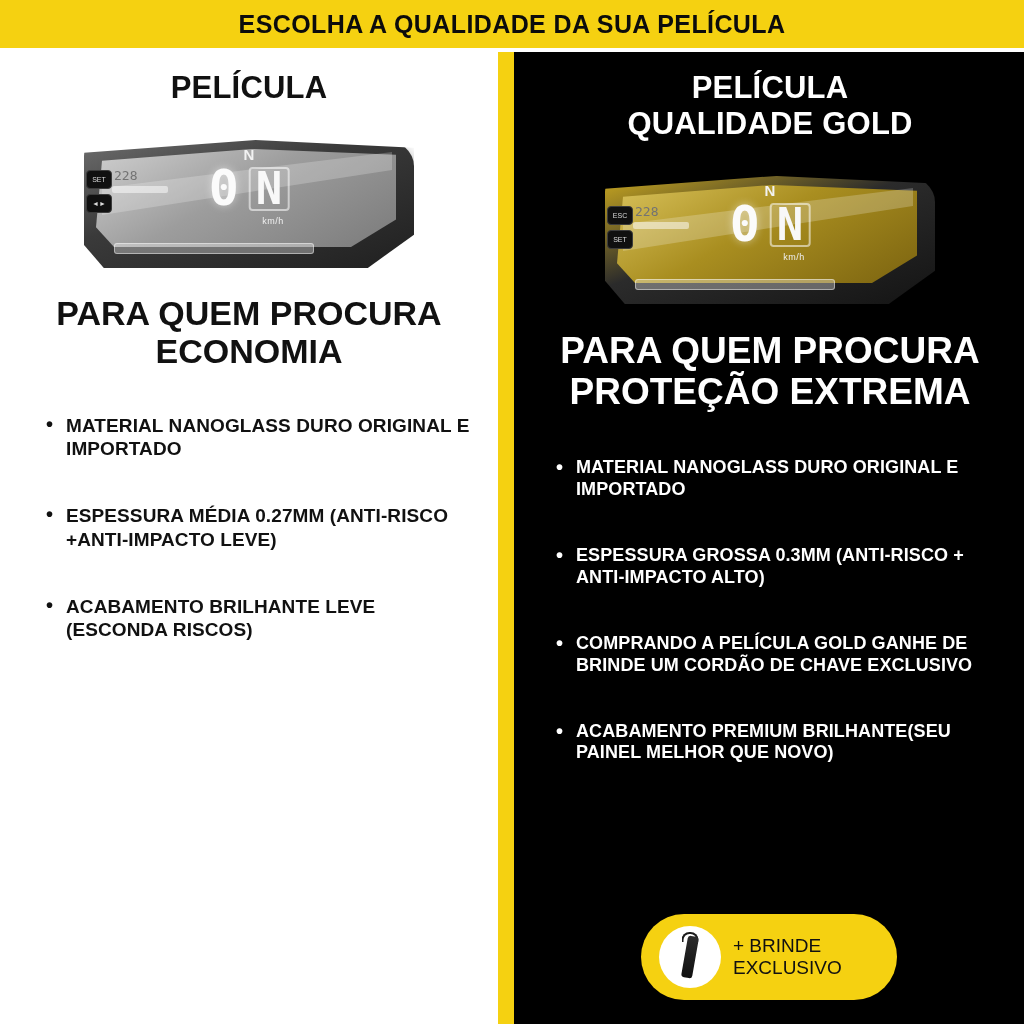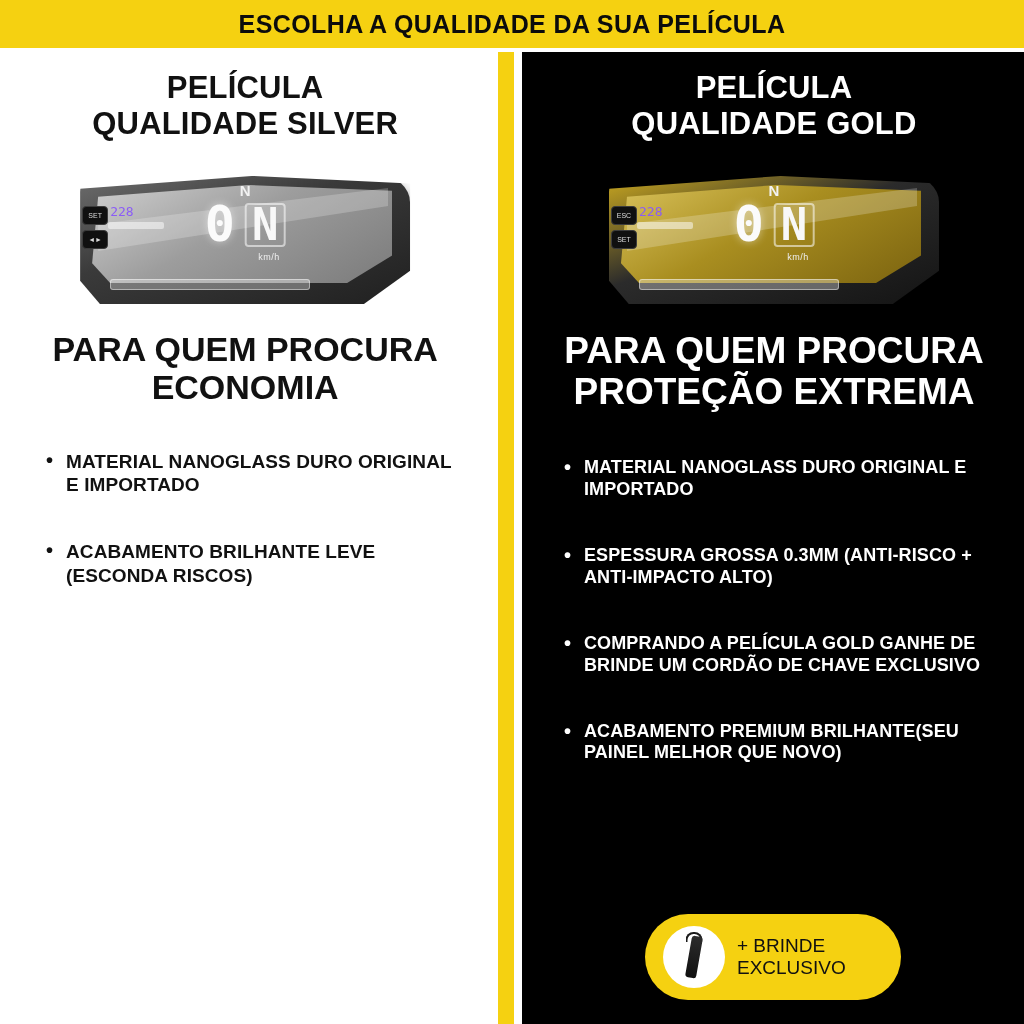--- a/index.html
+++ b/index.html
@@ -40,21 +40,20 @@
     white-space: nowrap;
   }
 
   
   .columns {
     position: absolute;
     left: 0; top: 52px;
     width: 1024px;
     height: 972px;
     display: flex;
-    gap: 8px;
   }
 
   .col {
     position: relative;
     height: 100%;
     overflow: hidden;
   }
 
   .col-silver {
     width: 498px;
@@ -185,21 +184,21 @@
     left: 54%; top: 76px;
     font-size: 9px;
     color: #efefef;
     letter-spacing: 0.5px;
   }
   .dash-rpm {
     position: absolute;
     left: 30px; top: 28px;
     font-family: "DejaVu Sans Mono", monospace;
     font-size: 13px;
-    color: #8b5cf6;
+    color: #737373;
   }
   .dash-bar {
     position: absolute;
     left: 28px; top: 46px;
     width: 56px; height: 7px;
     background: rgba(255,255,255,0.5);
     border-radius: 2px;
   }
   .dash-strip {
     position: absolute;
@@ -320,21 +319,20 @@
   <div class="header">
     <div class="header-title">ESCOLHA A QUALIDADE DA SUA PELÍCULA</div>
   </div>
 
   <div class="columns">
 
     <div class="col col-silver">
 
       <div class="col-title">
         <div>PELÍCULA</div>
-        <div>QUALIDADE SILVER</div>
       </div>
 
       <div class="product">
         <div class="watermark">PELLARD</div>
         <div class="dash">
           <div class="dash-body"></div>
           <div class="dash-screen"></div>
           <div class="dash-shine"></div>
           <div class="dash-gear">N</div>
           <div class="dash-rpm">228</div>
@@ -352,20 +350,21 @@
         </div>
       </div>
 
       <div class="subtitle">
         <div>PARA QUEM PROCURA</div>
         <div>ECONOMIA</div>
       </div>
 
       <ul class="features">
         <li>MATERIAL NANOGLASS DURO ORIGINAL E IMPORTADO</li>
+        <li>ESPESSURA MÉDIA 0.27MM (ANTI-RISCO +ANTI-IMPACTO LEVE)</li>
         <li>ACABAMENTO BRILHANTE LEVE (ESCONDA RISCOS)</li>
       </ul>
     </div>
 
     <div class="divider"></div>
 
     <div class="col col-gold">
 
       <div class="col-title">
         <div>PELÍCULA</div>

